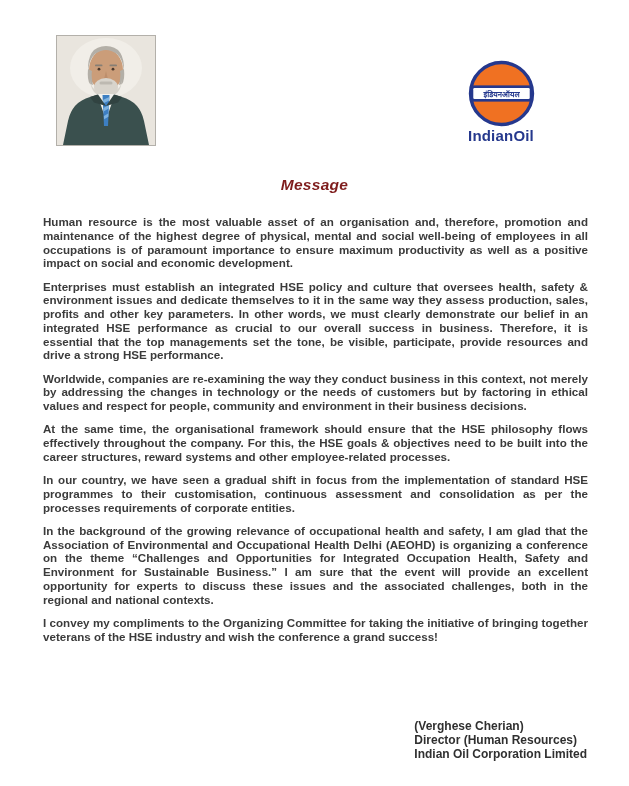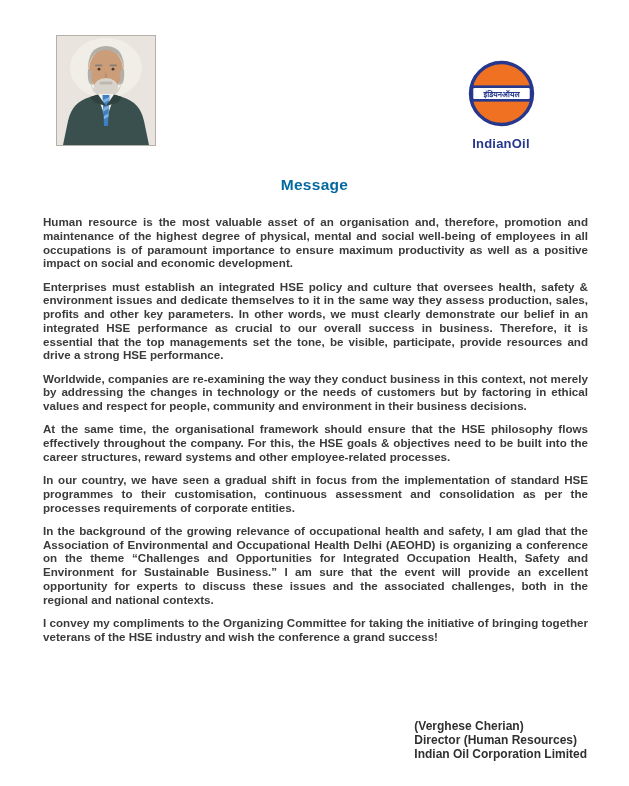--- a/index.html
+++ b/index.html
@@ -22,31 +22,31 @@
   }
   .photo-frame svg { display: block; width: 100%; height: 100%; }
 
   
   .logo {
     position: absolute; left: 452px; top: 60px; width: 98px;
     text-align: center;
   }
   .logo-emblem { width: 67px; height: 67px; margin: 0 auto; display: block; }
   .logo-word {
-    margin-top: 9px;
-    font-size: 13px; font-weight: bold;
+    margin-top: 0;
+    font-size: 15px; font-weight: bold;
     color: #25388d; letter-spacing: 0.2px;
   }
 
   
   .heading {
     position: absolute; left: 0; top: 176px; width: 629px;
     text-align: center;
     font-size: 15.5px; font-weight: bold;
-    color: #0369a1; letter-spacing: 0.3px;
+    color: #7f1d1d; letter-spacing: 0.3px; font-style: italic;
   }
 
   
   .body-text {
     position: absolute; left: 43px; top: 215px; width: 545px;
     font-size: 11.6px; line-height: 13.75px;
     color: #3b3b3b;
     text-align: justify;
     font-weight: bold;
   }

